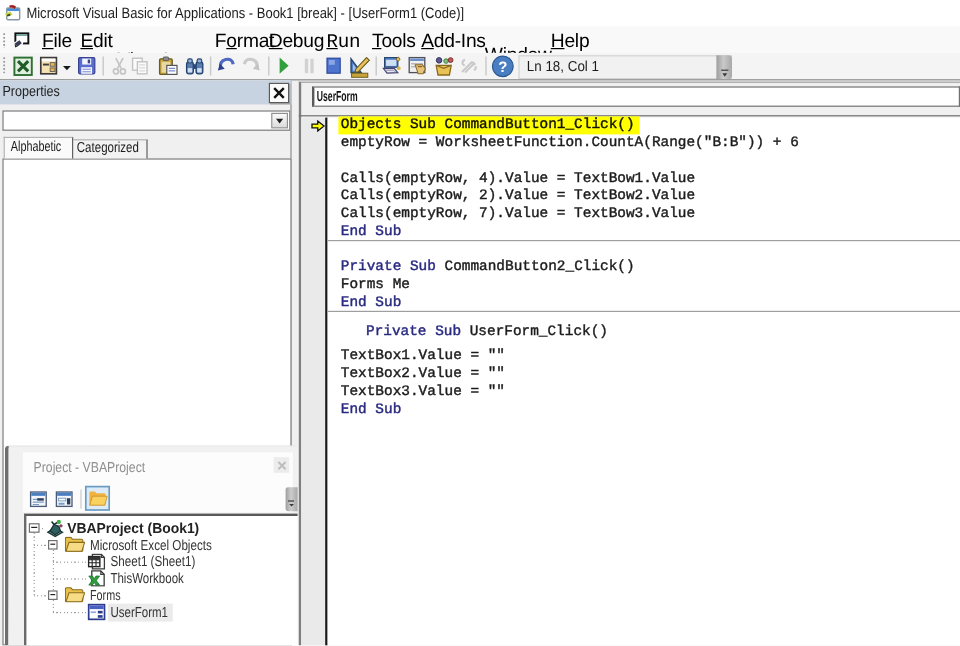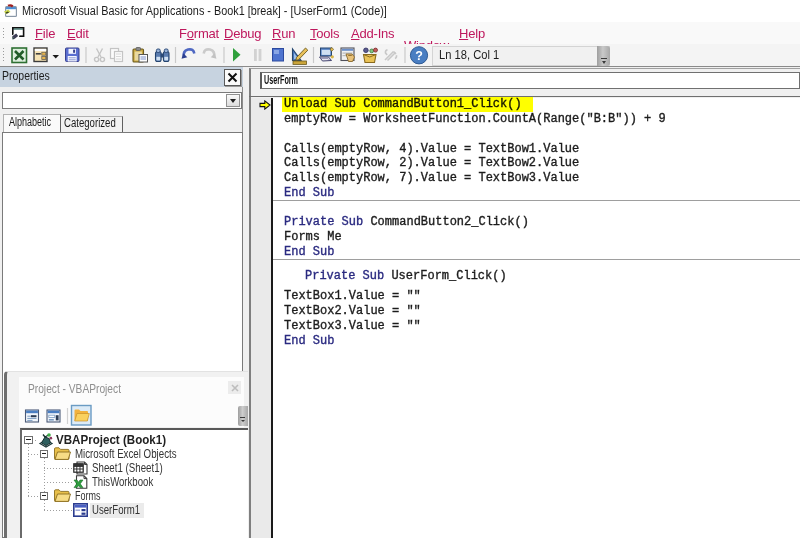--- a/index.html
+++ b/index.html
@@ -25,28 +25,28 @@
 <div class="abs" style="left:0;top:22px;width:800px;height:22px;background:#f9f9f9;"></div>
 <div class="abs" style="left:2px;top:27px;width:3px;height:13px;background-image:radial-gradient(circle,#9a9a9a 34%,transparent 36%);background-size:3px 3px;"></div>
 <svg class="abs" style="left:11px;top:26px;" width="15" height="14" viewBox="0 0 15 14">
   <rect x="1" y="1" width="12.4" height="10" fill="#101010"></rect>
   <rect x="2.6" y="3.6" width="9.2" height="5.8" fill="#ffffff"></rect>
   <rect x="2.6" y="2.4" width="9.2" height="1.2" fill="#7fb8b0"></rect>
   <path d="M0.5 9.5 L6.5 6.5 L8.5 9.5 L7 13.5 L1 14 Z" fill="#ffffff"></path>
   <path d="M1.2 10.3 L5.2 7.6 L7.2 10 L3.4 12.9 Z" fill="#3c3c54"></path>
   <path d="M1.2 10.3 L3.4 12.9 L1.5 13.6 Z" fill="#16302f"></path>
 </svg>
-<div class="abs" style="top:22px;left:0;width:800px;height:22px;font-size:13px;color:#be185d;letter-spacing:-0.2px;">
+<div class="abs" style="top:22px;left:0;width:800px;height:22px;font-size:16px;color:#000000;letter-spacing:-0.2px;">
   <span class="abs" style="left:35px;top:4px;"><u>F</u>ile</span>
   <span class="abs" style="left:67px;top:4px;"><u>E</u>dit</span>
   <span class="abs" style="left:98px;top:20px;"><u>V</u>iew</span>
   <span class="abs" style="left:136px;top:20px;"><u>I</u>nsert</span>
   <span class="abs" style="left:179px;top:4px;">F<u>o</u>rmat</span>
   <span class="abs" style="left:224px;top:4px;"><u>D</u>ebug</span>
-  <span class="abs" style="left:272px;top:4px;"><u>R</u>un</span>
+  <span class="abs" style="left:272px;top:4px;font-family:Liberation Mono, monospace;"><u>R</u>un</span>
   <span class="abs" style="left:310px;top:4px;"><u>T</u>ools</span>
   <span class="abs" style="left:351px;top:4px;"><u>A</u>dd-Ins</span>
   <span class="abs" style="left:404px;top:16px;"><u>W</u>indow</span>
   <span class="abs" style="left:459px;top:4px;"><u>H</u>elp</span>
 </div>
 
 <div class="abs" style="left:0;top:44px;width:800px;height:22px;background:#f4f4f4;"></div>
 <div class="abs" style="left:2px;top:47px;width:3px;height:14px;background-image:radial-gradient(circle,#9a9a9a 34%,transparent 36%);background-size:3px 3px;"></div>
 
 <div class="abs" style="left:432px;top:45.5px;width:178px;height:20px;background:#f1f1f1;border:1px solid #d4d4d4;box-sizing:border-box;"></div>
@@ -325,22 +325,22 @@
 <div class="abs" style="left:281.8px;top:97.4px;width:251px;height:14.6px;background:#ffff00;"></div>
 
 <svg class="abs" style="left:258.5px;top:100px;" width="12" height="10" viewBox="0 0 12 10">
   <path d="M1 3.4 L5.8 3.4 L5.8 0.9 L11 5 L5.8 9.1 L5.8 6.6 L1 6.6 Z" fill="#ffff00" stroke="#111" stroke-width="1.1"></path>
 </svg>
 
 <div class="abs" style="left:272.7px;top:199.6px;width:527.3px;height:1.1px;background:#9e9e9e;"></div>
 <div class="abs" style="left:272.7px;top:258.9px;width:527.3px;height:1.1px;background:#9e9e9e;"></div>
 
 <div class="abs mono" style="left:284px;top:97.3px;font-size:12px;line-height:14.775px;white-space:pre;color:#1c1c1c;">
-<div class="abs" style="top:0px;color:#141400;">Unload Sub CommandButton1_Click()</div>
-<div class="abs" style="top:14.8px;">emptyRow = WorksheetFunction.CountA(Range("B:B")) + 9</div>
+<div class="abs" style="top:0px;color:#141400;">Objects Sub CommandButton1_Click()</div>
+<div class="abs" style="top:14.8px;">emptyRow = WorksheetFunction.CountA(Range("B:B")) + 6</div>
 <div class="abs" style="top:44.3px;">Calls(emptyRow, 4).Value = TextBow1.Value</div>
 <div class="abs" style="top:59.1px;">Calls(emptyRow, 2).Value = TextBow2.Value</div>
 <div class="abs" style="top:73.9px;">Calls(emptyRow, 7).Value = TextBow3.Value</div>
 <div class="abs" style="top:88.7px;color:#2a2a80;">End Sub</div>
 <div class="abs" style="top:118.2px;"><span style="color:#2a2a80;">Private Sub </span>CommandButton2_Click()</div>
 <div class="abs" style="top:133px;">Forms Me</div>
 <div class="abs" style="top:147.8px;color:#2a2a80;">End Sub</div>
 <div class="abs" style="top:172px;padding-left:21px;"><span style="color:#2a2a80;">Private Sub </span>UserForm_Click()</div>
 <div class="abs" style="top:192.1px;">TextBox1.Value = ""</div>
 <div class="abs" style="top:206.9px;">TextBox2.Value = ""</div>

